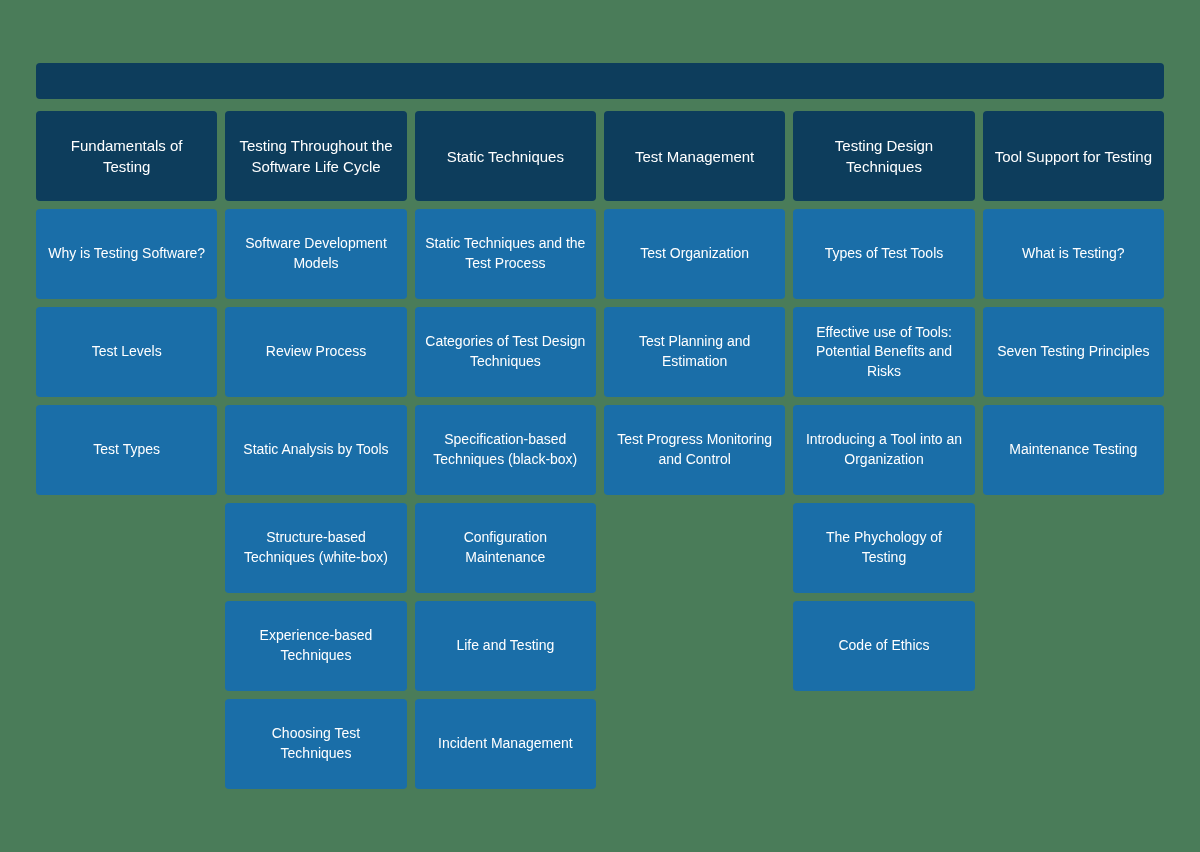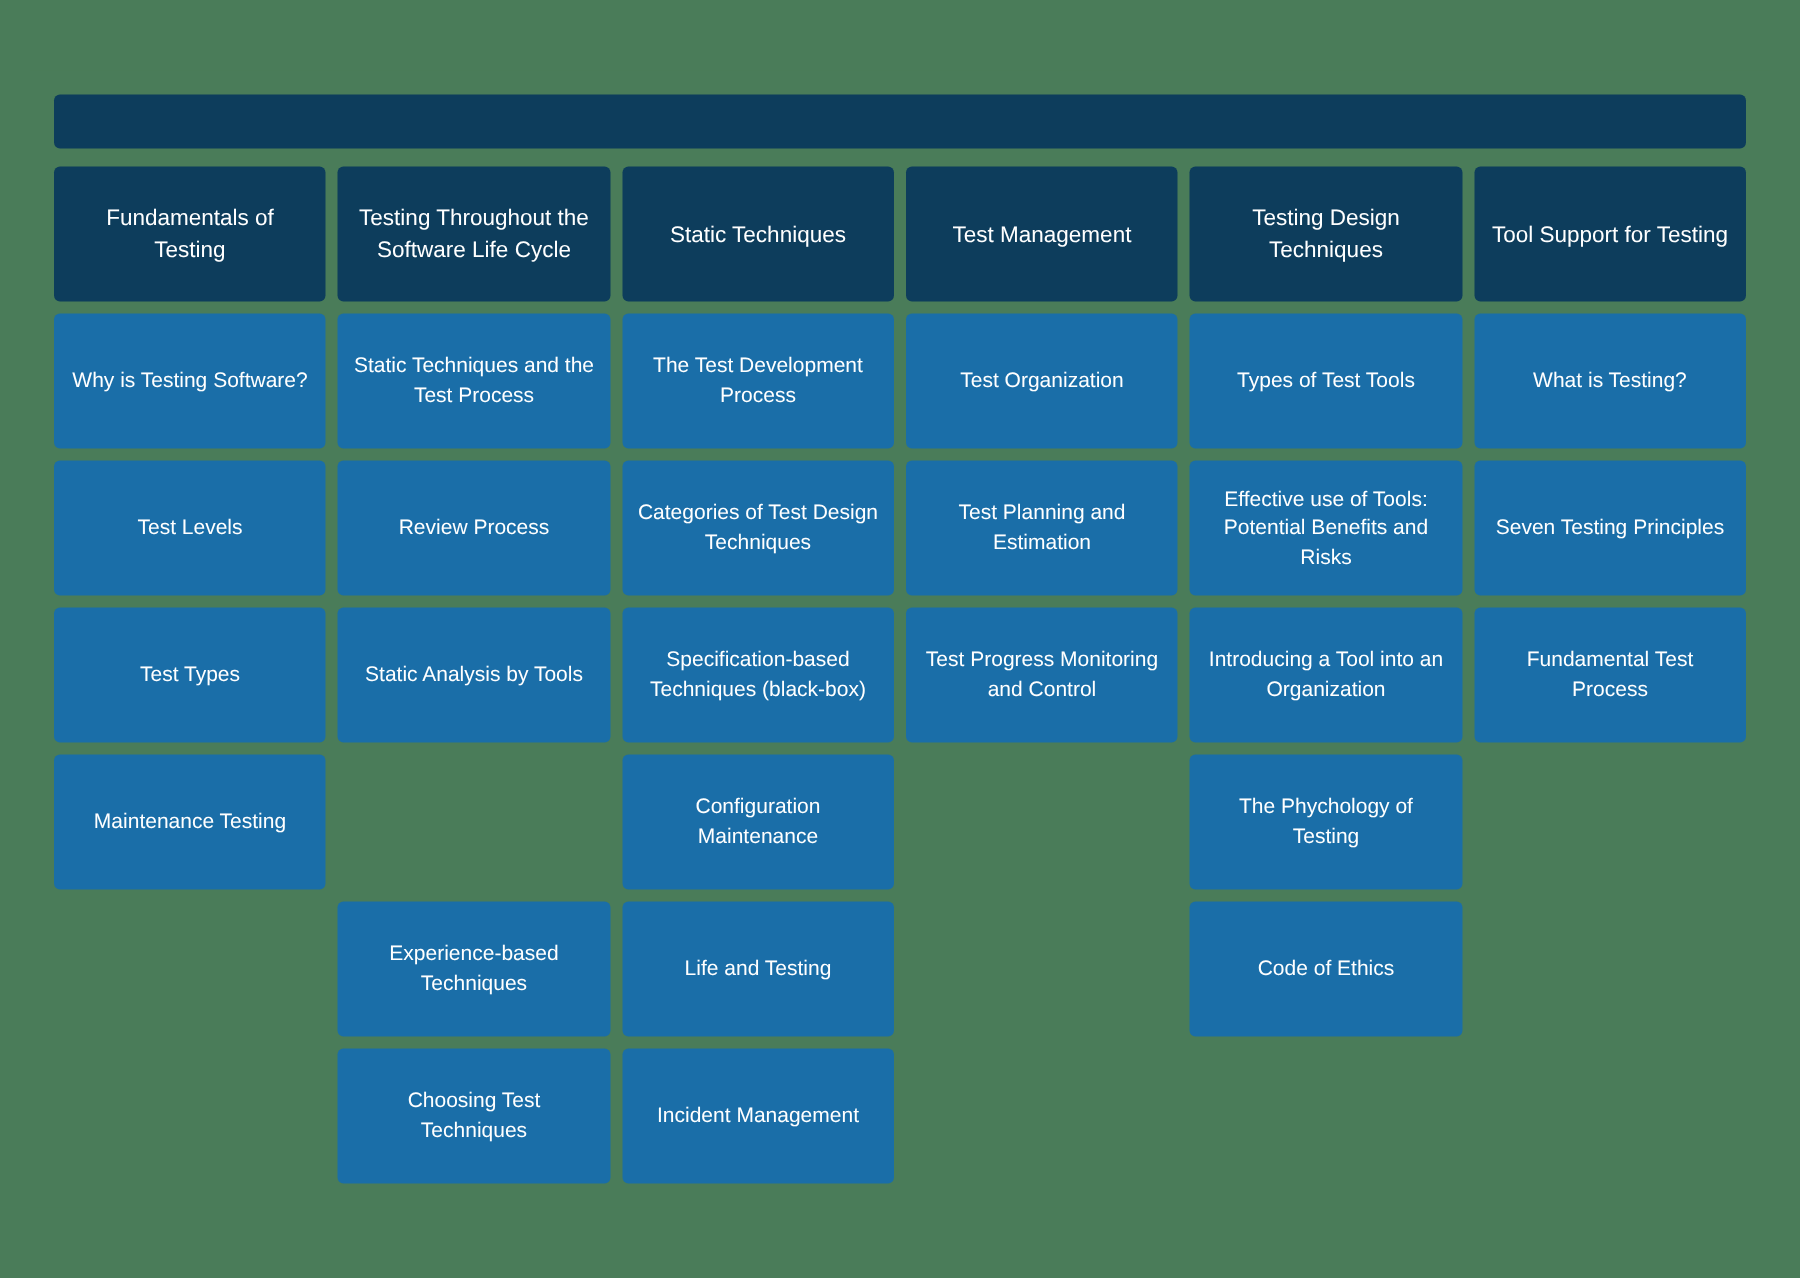--- a/index.html
+++ b/index.html
@@ -68,24 +68,24 @@
       <div class="cell header-cell">Static
 Techniques</div>
       <div class="cell header-cell">Test
 Management</div>
       <div class="cell header-cell">Testing Design
 Techniques</div>
       <div class="cell header-cell">Tool Support
 for Testing</div>
       <div class="cell">Why is Testing
 Software?</div>
+      <div class="cell">Software
+Development Models</div>
       <div class="cell">Static Techniques
 and the Test Process</div>
-      <div class="cell">The Test
-Development Process</div>
       <div class="cell">Test
 Organization</div>
       <div class="cell">Types of
 Test Tools</div>
       <div class="cell">What is
 Testing?</div>
       <div class="cell">Test
 Levels</div>
       <div class="cell">Review
 Process</div>
@@ -101,25 +101,25 @@
       <div class="cell">Test
 Types</div>
       <div class="cell">Static Analysis
 by Tools</div>
       <div class="cell">Specification-based
 Techniques (black-box)</div>
       <div class="cell">Test Progress
 Monitoring and Control</div>
       <div class="cell">Introducing a Tool
 into an Organization</div>
-      <div class="cell">Fundamental
-Test Process</div>
       <div class="cell">Maintenance
 Testing</div>
       <div class="cell empty"></div>
+      <div class="cell">Structure-based
+Techniques (white-box)</div>
       <div class="cell">Configuration
 Maintenance</div>
       <div class="cell empty"></div>
       <div class="cell">The Phychology
 of Testing</div>
       <div class="cell empty"></div>
       <div class="cell empty"></div>
       <div class="cell">Experience-based
 Techniques</div>
       <div class="cell">Life and

